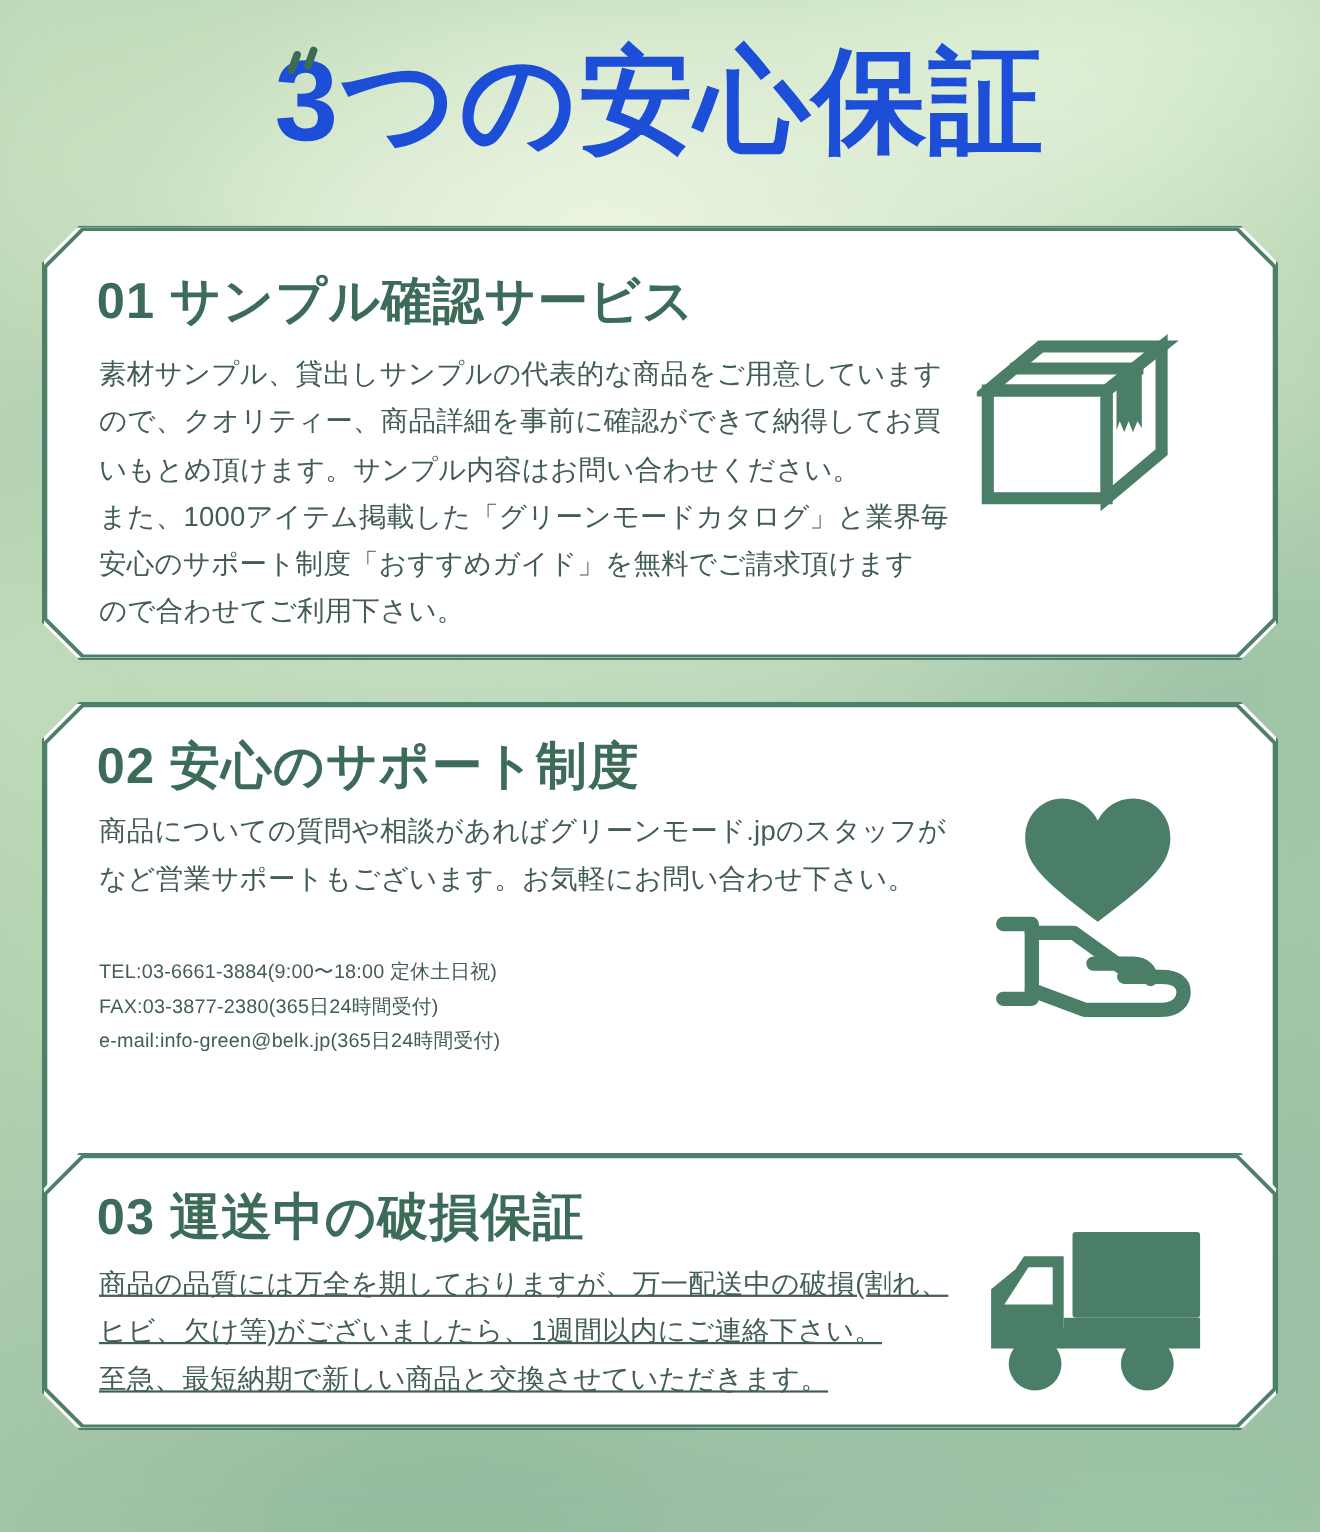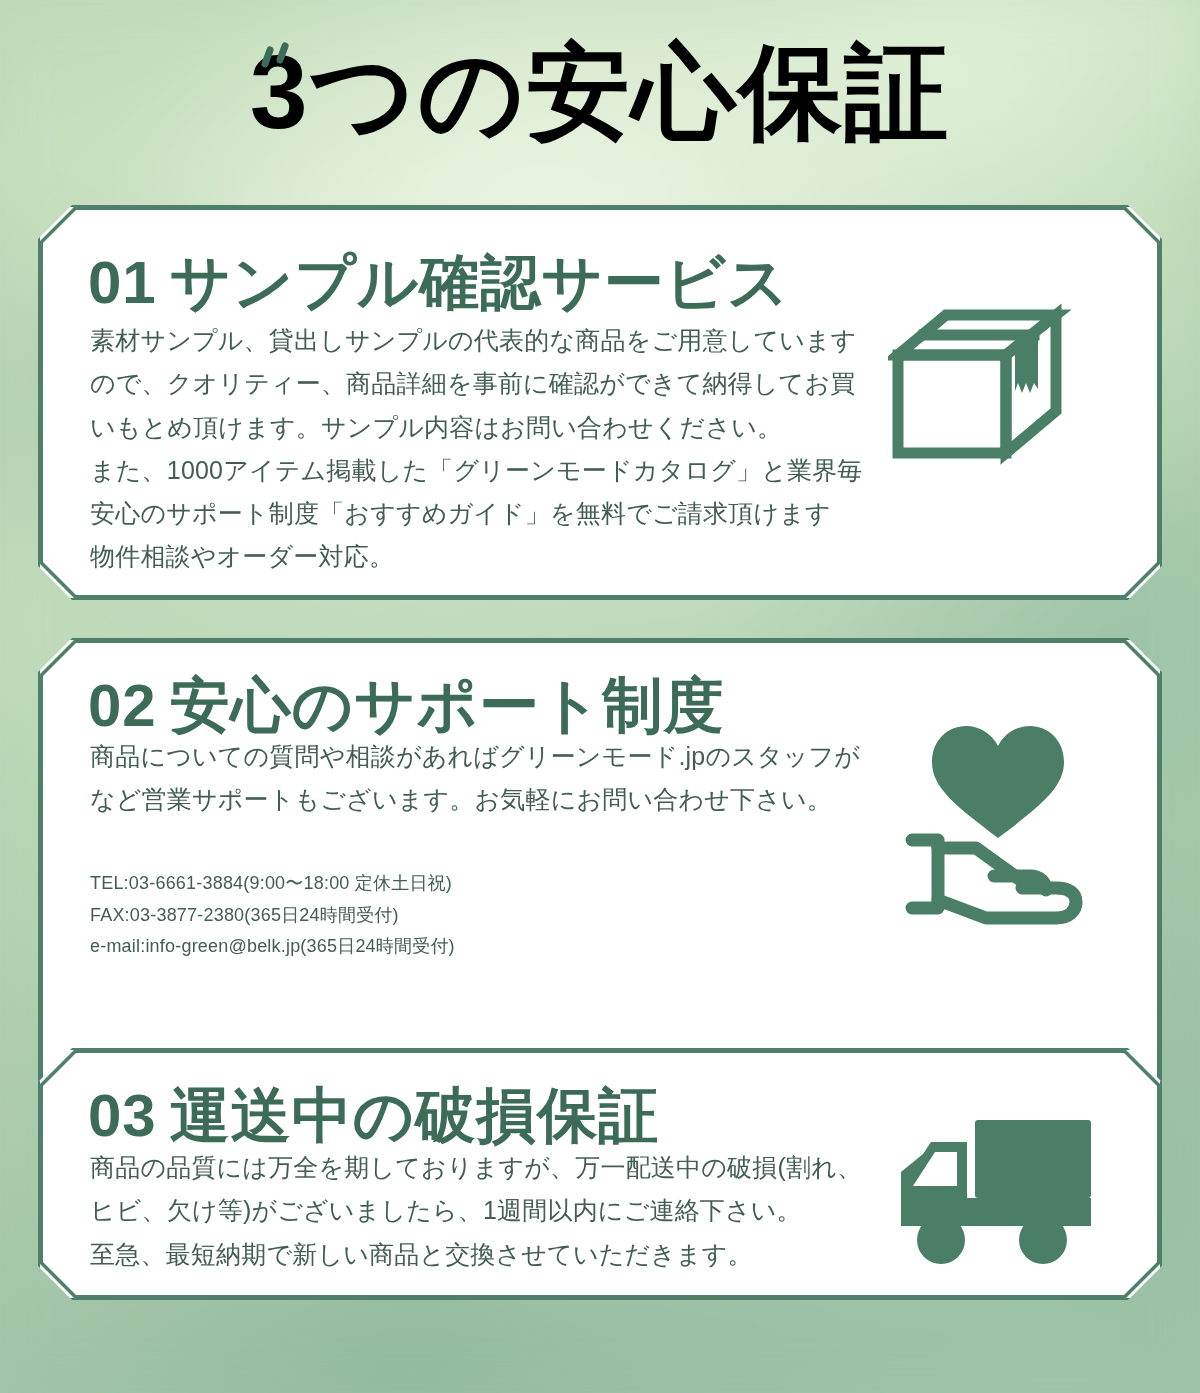--- a/index.html
+++ b/index.html
@@ -62,21 +62,21 @@
     width: 1200px;
     text-align: center;
   }
   .title-inner {
     display: inline-block;
     position: relative;
   }
   .page-title {
     font-size: 104px;
     font-weight: 700;
-    color: #000000;
+    color: #1d4ed8;
     letter-spacing: 2px;
     line-height: 1.12;
     white-space: nowrap;
   }
   .title-tick {
     position: absolute;
     top: 8px;
     left: 12px;
     width: 34px;
     height: 30px;
@@ -137,21 +137,21 @@
     position: relative;
     z-index: 2;
     height: 100%;
     padding: 0;
   }
 
   .card-heading {
     position: absolute;
     left: 48px;
     color: #3c6b58;
-    font-size: 60px;
+    font-size: 46px;
     font-weight: 700;
     letter-spacing: 1px;
     white-space: nowrap;
   }
   .card-heading .num {
     font-weight: 700;
     margin-right: 13px;
   }
   #card-1 .card-heading { top: 36px; }
   #card-2 .card-heading { top: 26px; }
@@ -161,21 +161,21 @@
     position: absolute;
     left: 50px;
     color: #425d55;
     font-size: 25px;
     line-height: 1.73;
     letter-spacing: 0.2px;
   }
   .card-text p { white-space: nowrap; }
   #card-1 .card-text { top: 112px; }
   #card-2 .card-text { top: 95px; }
-  #card-3 .card-text { top: 96px; }
+  #card-3 .card-text { top: 96px; text-decoration: underline; }
 
   .card-contact {
     position: absolute;
     left: 50px;
     top: 228px;
     color: #425d55;
     font-size: 18px;
     line-height: 1.75;
     letter-spacing: 0.2px;
   }
@@ -216,21 +216,21 @@
       <h2 class="card-heading">
         <span class="num">01</span><span>サンプル確認サービス</span>
       </h2>
 
       <div class="card-text">
         <p>素材サンプル、貸出しサンプルの代表的な商品をご用意しています</p>
         <p>ので、クオリティー、商品詳細を事前に確認ができて納得してお買</p>
         <p>いもとめ頂けます。サンプル内容はお問い合わせください。</p>
         <p>また、1000アイテム掲載した「グリーンモードカタログ」と業界毎</p>
         <p>安心のサポート制度「おすすめガイド」を無料でご請求頂けます</p>
-        <p>物件相談やオーダー対応。</p>
+        <p>ので合わせてご利用下さい。</p>
       </div>
 
       <div class="card-icon" id="icon-box">
         <svg viewBox="0 0 220 165" width="220" height="165" aria-hidden="true">
           <g fill="none" stroke="#4a7e67" stroke-width="11" stroke-linejoin="miter" stroke-linecap="square">
 
             <path d="M10 52 L118 52 L118 150 L10 150 Z"></path>
 
             <path d="M10 52 L58 12 L168 12 L118 52 Z"></path>
 

